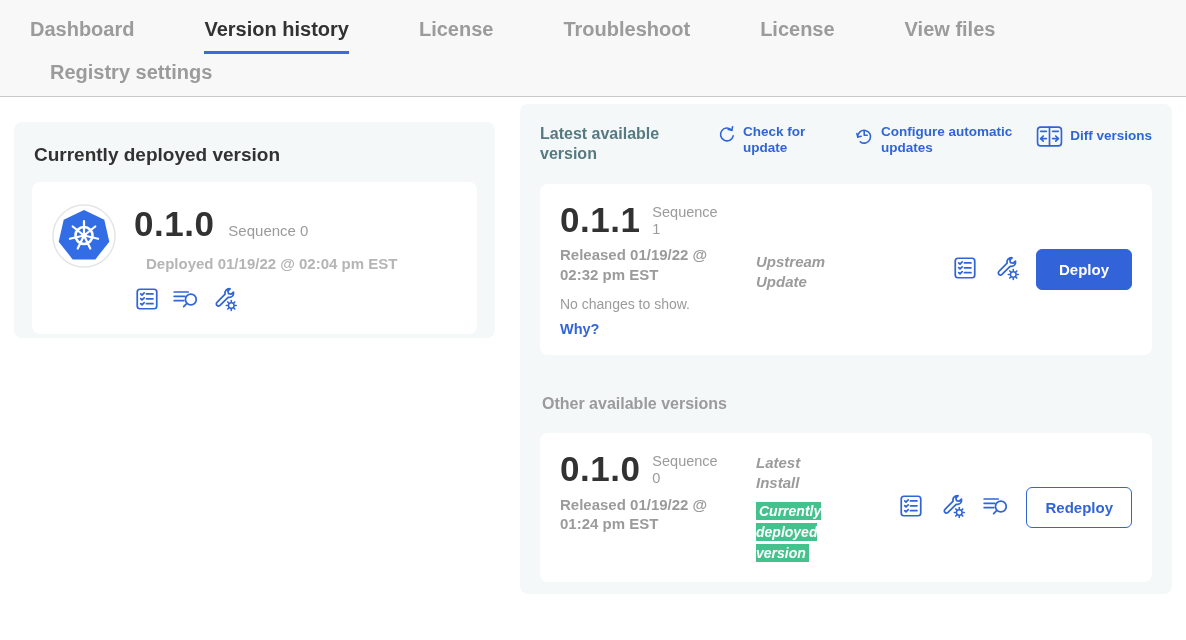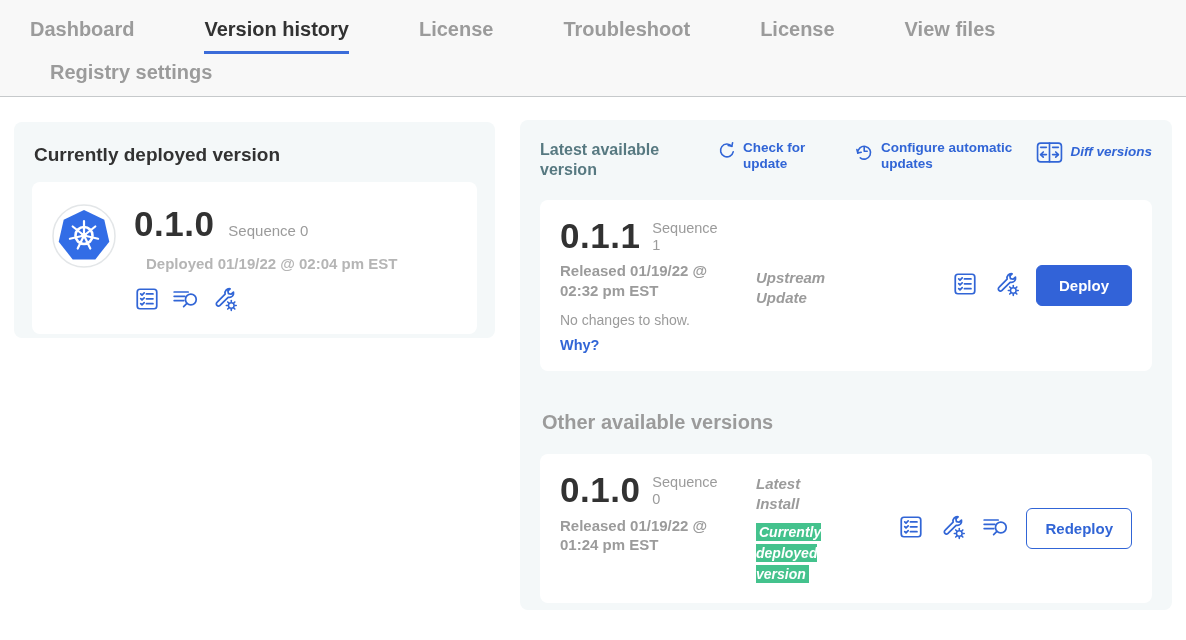--- a/index.html
+++ b/index.html
@@ -38,21 +38,21 @@
   }
   .nav-row2 { padding: 7px 0 0 50px; }
 
   
   .panel {
     position: absolute;
     background: #f4f8f9;
     border-radius: 8px;
   }
   .left-panel  { left: 14px;  top: 122px; width: 481px; height: 216px; padding: 20px 18px; }
-  .right-panel { left: 520px; top: 120px; width: 652px; height: 490px; padding: 20px; }
+  .right-panel { left: 520px; top: 104px; width: 652px; height: 490px; padding: 20px; }
 
   .left-panel h2 {
     font-size: 19px;
     font-weight: 700;
     color: #323232;
     margin: 2px 0 16px 2px;
   }
 
   .white-card {
     background: #ffffff;
@@ -92,21 +92,21 @@
     gap: 7px;
     color: #3165d6;
     font-weight: 700;
     font-size: 13.5px;
     line-height: 1.2;
     cursor: pointer;
   }
   .header-action .action-icon { margin-top: 1px; }
   .ha-1 { margin-left: 24px; width: 112px; }
   .ha-2 { margin-left: 26px; width: 172px; }
-  .ha-3 { margin-left: auto; align-items: center; font-style: italic; }
+  .ha-3 { margin-left: auto; align-items: center; }
 
   
   .version-card { display: flex; padding: 18px 20px; margin-top: 20px; }
   .vc-left { width: 196px; flex: none; }
   .seq-wrap {
     font-size: 14.5px; color: #9b9b9b;
     margin-left: 12px; width: 70px;
     line-height: 1.15; padding-top: 2px;
   }
   .vc-left .ver-row { align-items: flex-start; }
@@ -142,21 +142,21 @@
     font-size: 15px;
     font-weight: 700;
     font-family: "Liberation Sans", sans-serif;
     cursor: pointer;
     padding: 11px 22px;
   }
   .btn-primary { background: #3263d8; border: 1px solid #3263d8; color: #ffffff; }
   .btn-outline { background: #ffffff; border: 1.5px solid #3165d6; color: #3165d6; padding: 11px 18px; }
 
   .other-heading {
-    font-size: 20px;
+    font-size: 16px;
     color: #9b9b9b;
     font-weight: 600;
     margin: 40px 0 0 2px;
   }
 
   .blue-stroke { stroke: #3165d6; fill: none; stroke-width: 1.6; stroke-linecap: round; stroke-linejoin: round; }
   .clickable { cursor: pointer; }
 </style>
 </head>
 <body>

